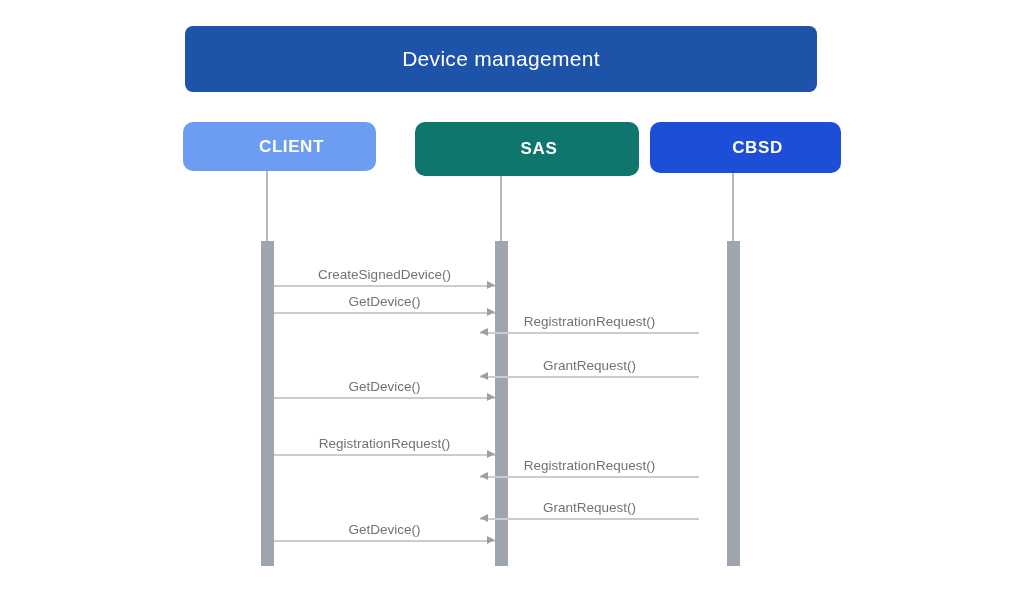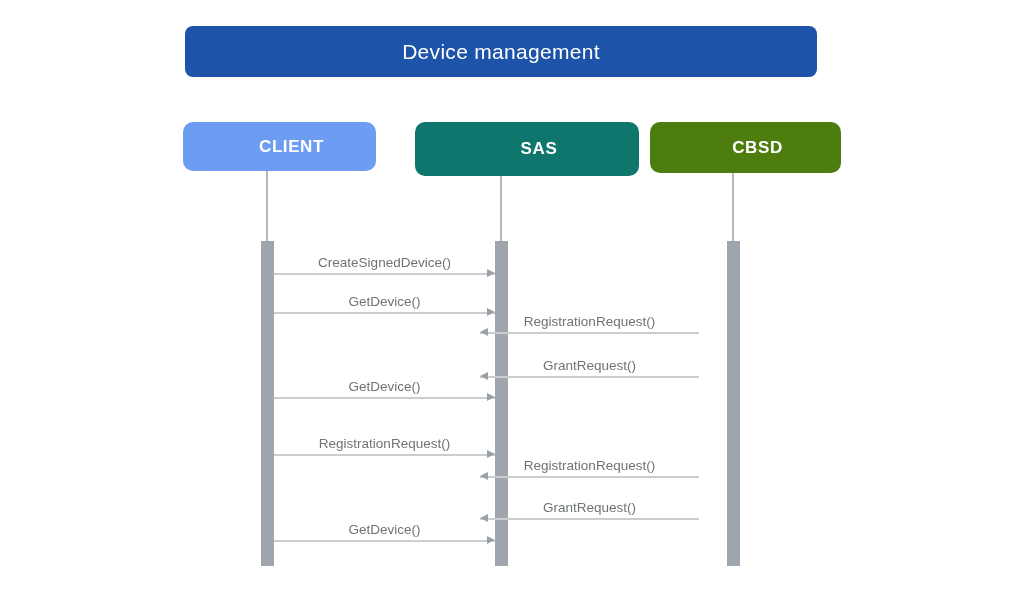--- a/index.html
+++ b/index.html
@@ -9,21 +9,21 @@
     height: 600px;
     background: #ffffff;
     font-family: "Liberation Sans", sans-serif;
     overflow: hidden;
   }
 
   
   .title-bar {
     position: absolute;
     left: 185px; top: 26px;
-    width: 632px; height: 51px;
+    width: 632px; height: 66px;
     background: #1d53a8;
     border-radius: 8px;
     display: flex; align-items: center; justify-content: center;
     color: #ffffff;
     font-size: 21px;
     letter-spacing: 0.3px;
   }
 
   
   .actor {
@@ -32,21 +32,21 @@
     border-radius: 10px;
     display: flex; align-items: center; justify-content: center;
     color: #ffffff;
     font-weight: bold;
     font-size: 17px;
     letter-spacing: 0.6px;
     padding-left: 24px;
   }
   .actor-client { left: 183px; width: 169px; height: 49px; background: #6d9df2; }
   .actor-sas    { left: 415px; width: 200px; height: 54px; background: #0f766e; }
-  .actor-cbsd   { left: 650px; width: 167px; height: 51px; background: #4d7c0f; }
+  .actor-cbsd   { left: 650px; width: 167px; height: 51px; background: #1d4ed8; }
 
   
   .stem { position: absolute; width: 2px; background: #b5b9bd; }
   .stem-client { left: 266px; top: 171px; height: 70px; }
   .stem-sas    { left: 500px; top: 176px; height: 65px; }
   .stem-cbsd   { left: 732px; top: 173px; height: 68px; }
 
   
   .bar { position: absolute; width: 13px; top: 241px; height: 325px; background: #9fa5ac; }
   .bar-client { left: 261px; }
@@ -84,21 +84,21 @@
     width: 0; height: 0;
     border-right: 8px solid #9aa0a6;
     border-top: 4px solid transparent;
     border-bottom: 4px solid transparent;
   }
 
   
   .span-cs { left: 274px; width: 221px; }
   .span-bs { left: 480px; width: 219px; }
 
-  .m1 { top: 273px; }
+  .m1 { top: 285px; }
   .m2 { top: 312px; }
   .m3 { top: 332px; }
   .m4 { top: 376px; }
   .m5 { top: 397px; }
   .m6 { top: 454px; }
   .m7 { top: 476px; }
   .m8 { top: 518px; }
   .m9 { top: 540px; }
 </style>
 </head>

